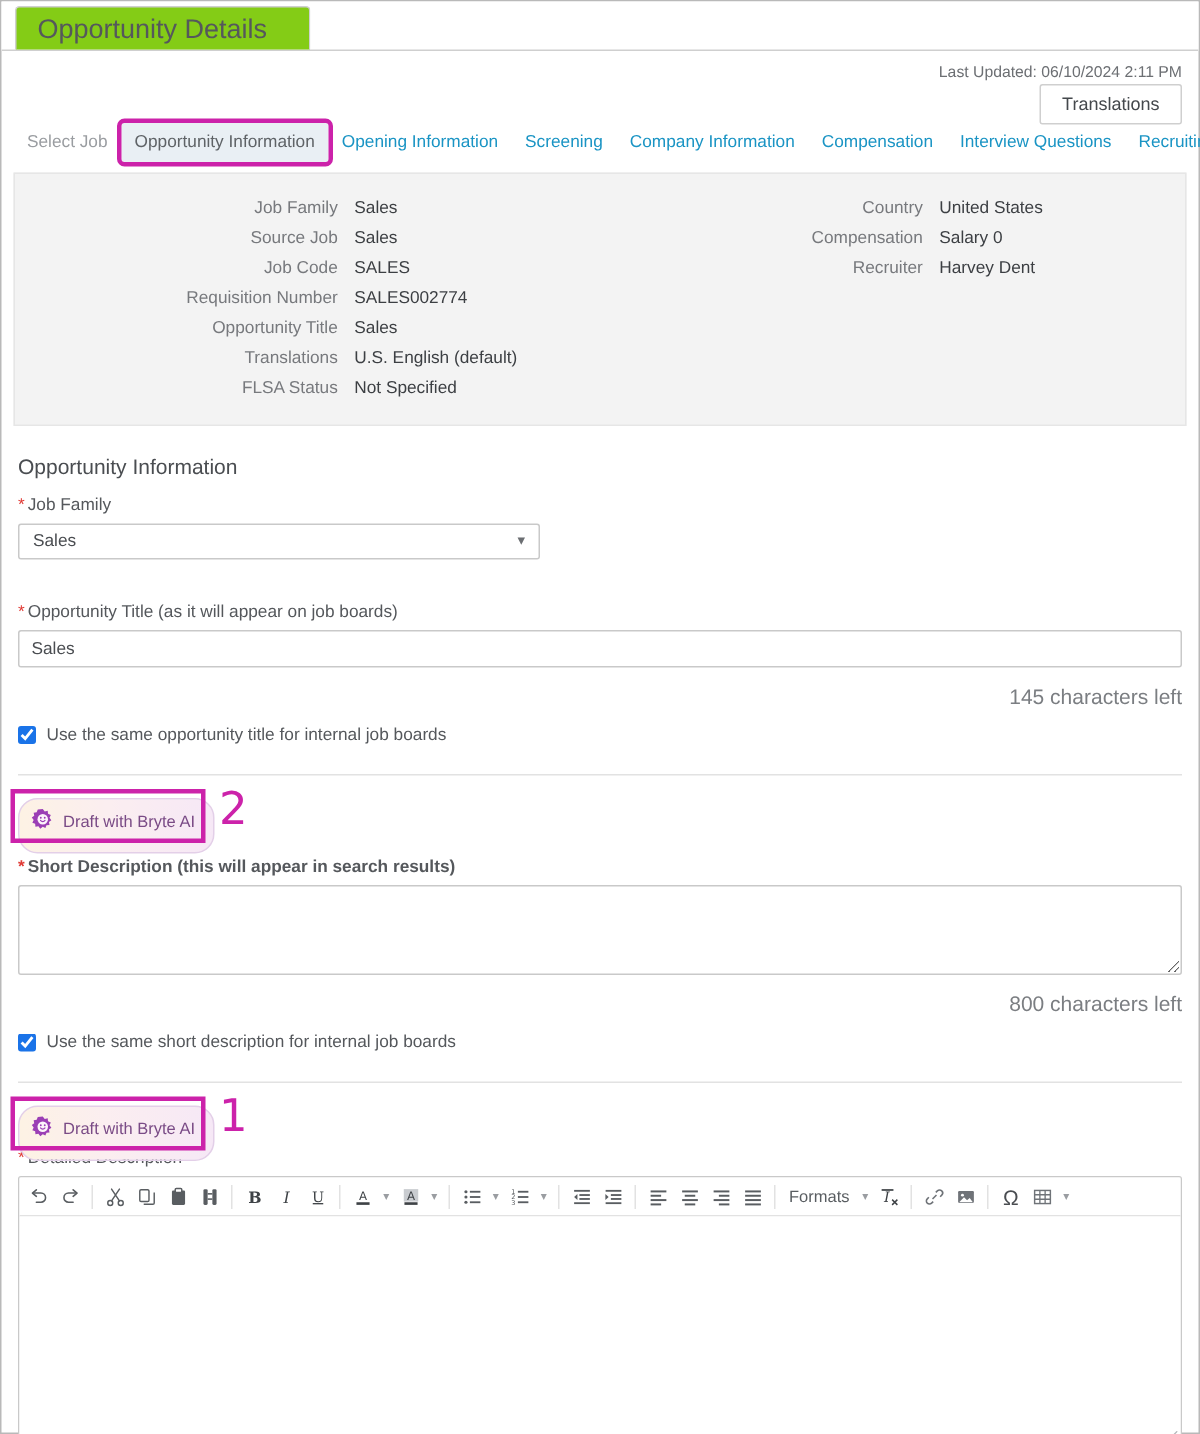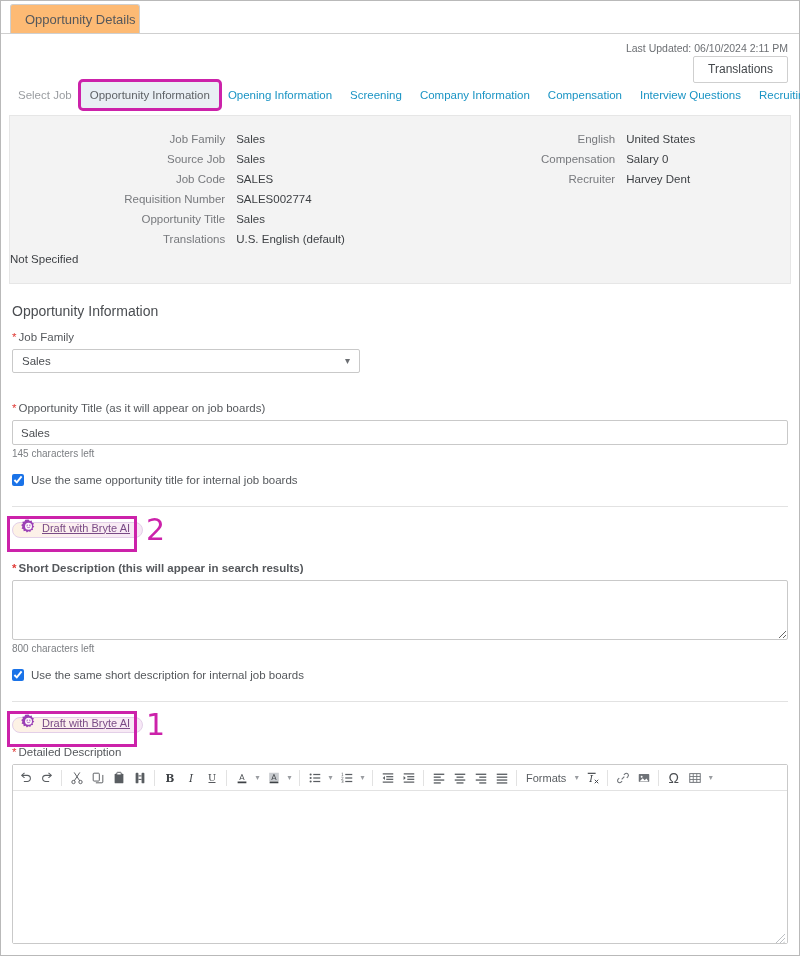--- a/index.html
+++ b/index.html
@@ -30,27 +30,27 @@
     height: 32px;
     border-bottom: 1px solid #cfcfcf;
     background: #ffffff;
   }
   .win-tab {
     position: absolute;
     left: 9px;
     top: 3px;
     height: 29px;
     box-sizing: border-box;
-    padding: 7px 3px 0 14px;
+    padding: 7px 28px 0 14px;
     border: 1px solid #cfcfcf;
     border-bottom: none;
     border-radius: 3px 3px 0 0;
-    background: #fdba74;
+    background: #84cc16;
     color: #55585c;
-    font-size: 13px;
+    font-size: 18px;
     line-height: 15px;
     white-space: nowrap;
   }
 
   
   .meta-row {
     position: relative;
     height: 48px;
   }
   .last-updated {
@@ -211,24 +211,24 @@
     border: 1px solid #c9c9c9;
     border-radius: 2px;
     background: #ffffff;
     color: #4a4d51;
     font-family: "Liberation Sans", sans-serif;
     font-size: 11.5px;
     padding: 5px 8px;
     resize: vertical;
   }
   .charcount {
-    text-align: left;
-    font-size: 10px;
+    text-align: right;
+    font-size: 14px;
     color: #7b7e82;
-    margin-top: 3px;
+    margin-top: 13px;
     line-height: 12px;
   }
 
   .checkrow {
     display: flex;
     align-items: center;
     margin-top: 13px;
   }
   .checkrow input[type=checkbox] {
     width: 12px;
@@ -251,32 +251,31 @@
   
   .ai-block {
     position: relative;
     margin-top: 15px;
     height: 26px;
   }
   .ai-btn {
     display: inline-flex;
     align-items: center;
     gap: 6px;
-    height: 16px;
+    height: 37px;
     box-sizing: border-box;
     padding: 0 12px 4px 8px;
     border: 1px solid #e3cfe8;
     border-radius: 13px;
     background: linear-gradient(90deg, #fdf2e4 0%, #fbeef0 45%, #f6e8f6 100%);
     color: #7a4b86;
     font-size: 11px;
     line-height: 13px;
     cursor: pointer;
     white-space: nowrap;
-    text-decoration: underline;
   }
   .ai-icon { display: block; }
   .ai-annot-box {
     position: absolute;
     left: -5px;
     top: -6px;
     width: 130px;
     height: 36px;
     box-sizing: border-box;
     border: 3px solid #cc22aa;
@@ -385,26 +384,27 @@
         </div>
         <div class="sum-row">
           <div class="sum-label">Opportunity Title</div>
           <div class="sum-value">Sales</div>
         </div>
         <div class="sum-row">
           <div class="sum-label">Translations</div>
           <div class="sum-value">U.S. English (default)</div>
         </div>
         <div class="sum-row">
+          <div class="sum-label">FLSA Status</div>
           <div class="sum-value">Not Specified</div>
         </div>
       </div>
     <div class="summary-col" id="sum-right">
         <div class="sum-row">
-          <div class="sum-label">English</div>
+          <div class="sum-label">Country</div>
           <div class="sum-value">United States</div>
         </div>
         <div class="sum-row">
           <div class="sum-label">Compensation</div>
           <div class="sum-value">Salary 0</div>
         </div>
         <div class="sum-row">
           <div class="sum-label">Recruiter</div>
           <div class="sum-value">Harvey Dent</div>
         </div>

